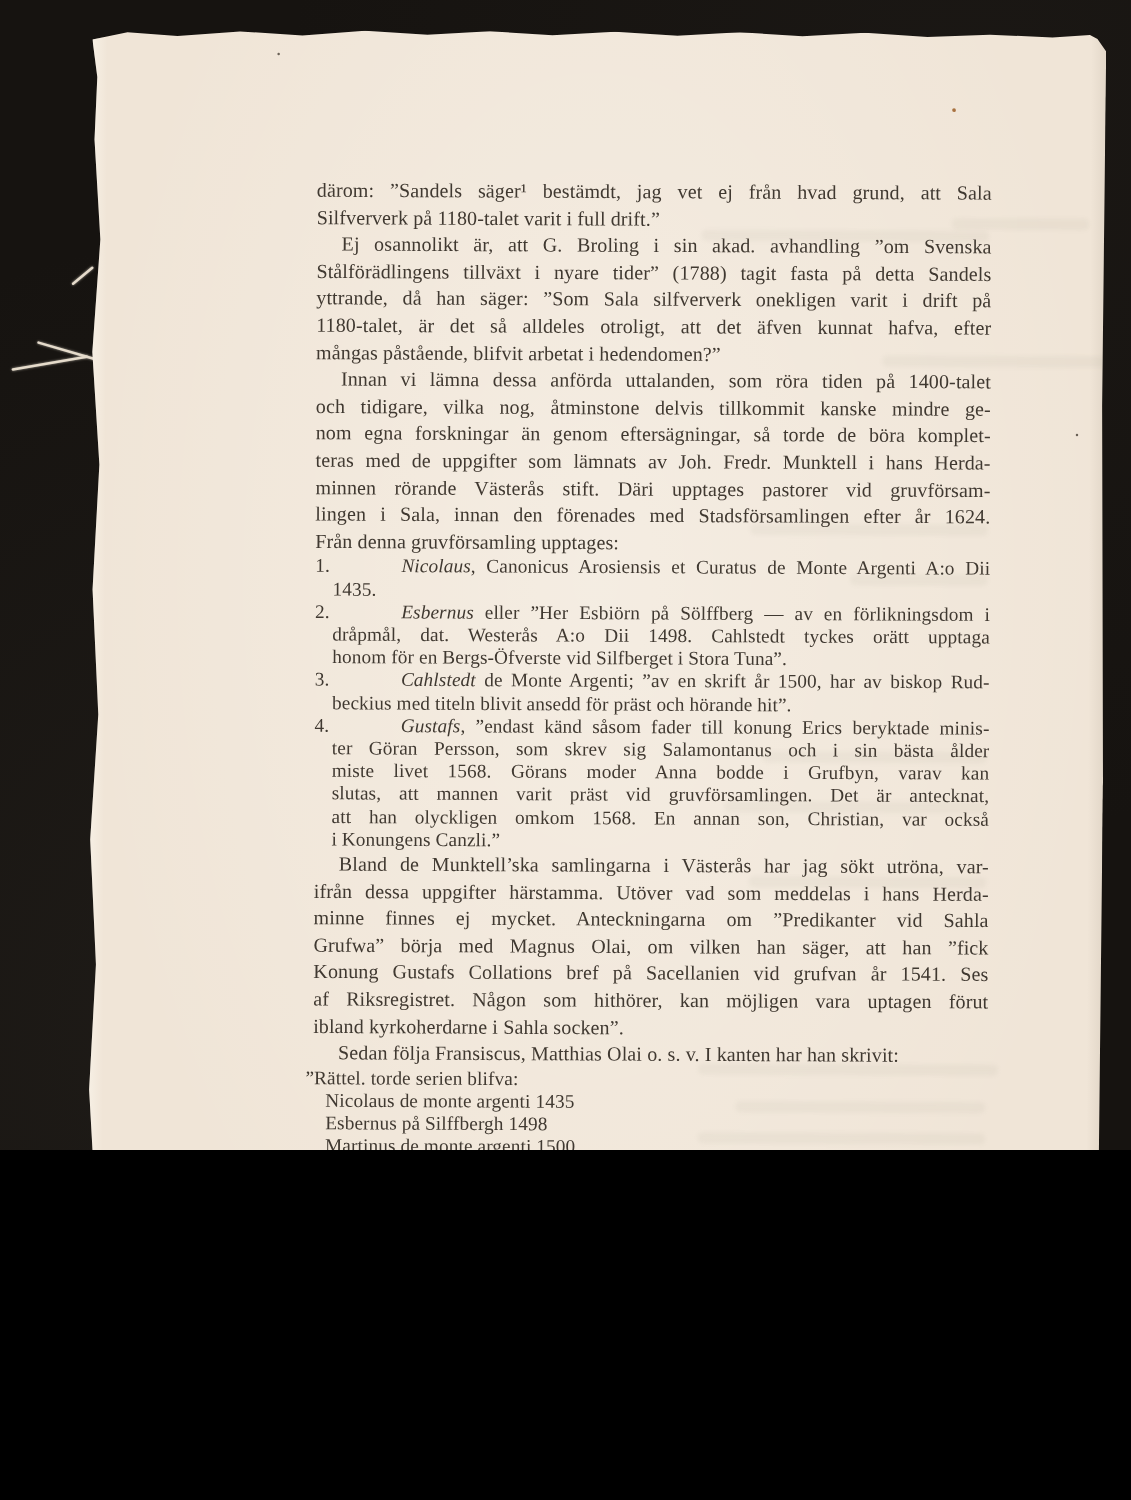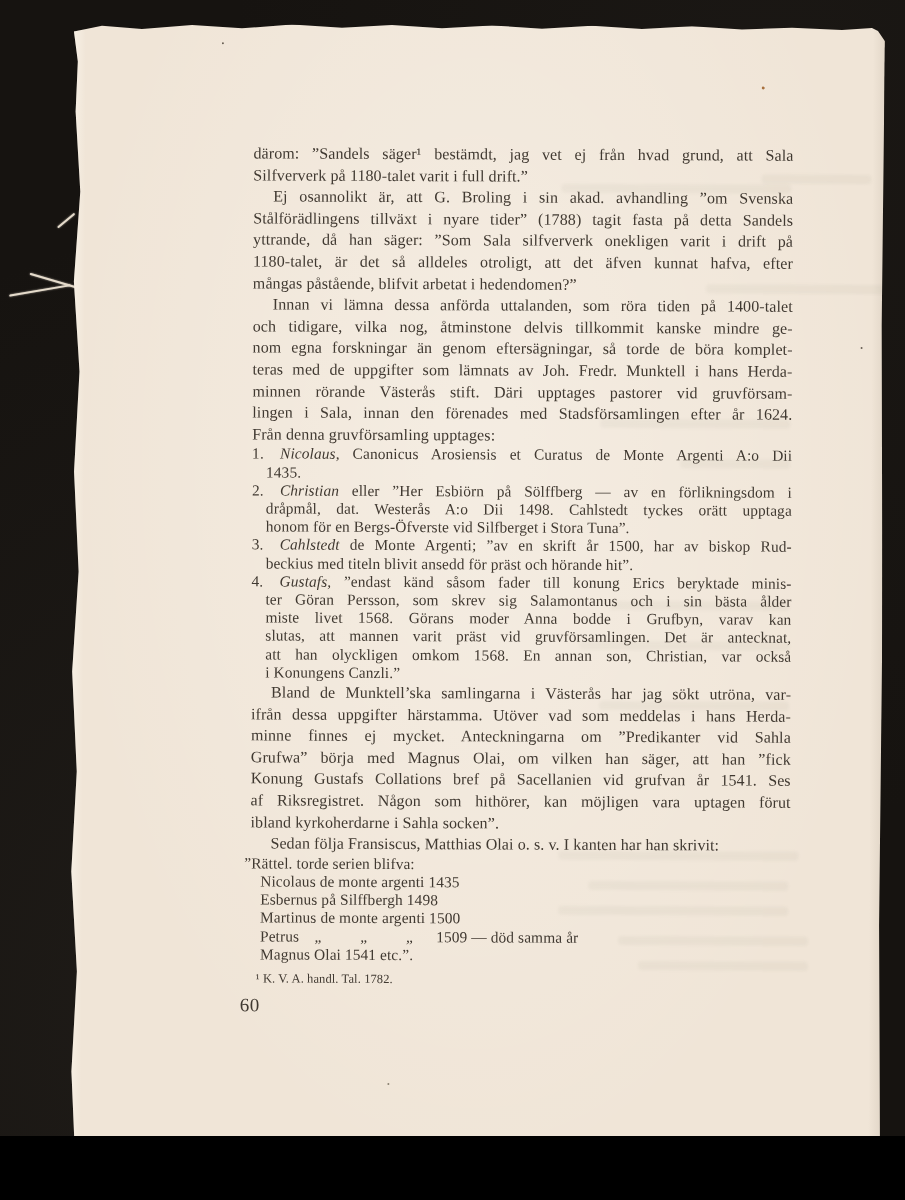--- a/index.html
+++ b/index.html
@@ -7,21 +7,21 @@
     --ink:#403931;
     --bg:#161310;
   }
   html,body{margin:0;padding:0;}
   body{
     width:905px;height:1200px;overflow:hidden;
     font-family:"Liberation Serif", serif;
     background:#000;
   }
   .scan{
-    position:relative;width:905px;height:1136px;
+    position:relative;width:905px;height:920px;
     background:
       radial-gradient(ellipse at 20% 90%, rgba(70,65,58,0.18), transparent 55%),
       radial-gradient(ellipse at 85% 10%, rgba(60,55,50,0.12), transparent 50%),
       var(--bg);
     overflow:hidden;
   }
   .paper-wrap{
     position:absolute;left:70px;top:23px;width:813px;height:1152px;
     transform:rotate(0.25deg);transform-origin:40% 40%;
   }
@@ -68,21 +68,21 @@
     letter-spacing:0.1px;
   }
   .para{font-size:16px;line-height:21.6px;}
   .line{text-align:left;}
   .jl{text-align:justify;text-align-last:justify;}
   .ind{text-indent:20px;}
   .nlist{font-size:15.4px;line-height:18.2px;}
   .nitem{padding-left:14px;}
   .nitem .first{text-indent:-14px;}
   .num{display:inline-block;width:28px;text-indent:0;}
-  .ital{font-style:italic;}
+  .ital{font-style:italic;margin-left:41px;}
   .verse{font-size:15.4px;line-height:18.2px;}
   .vfirst{margin-left:-6px;}
   .vline{margin-left:10px;}
   .footnote-line{font-size:12.5px;line-height:16px;margin-top:7px;text-indent:6px;}
   .page-number{
     position:absolute;left:172px;top:972px;
     font-size:19px;color:var(--ink);letter-spacing:0.5px;
   }
 </style>
 </head>
@@ -136,21 +136,21 @@
             <div class="line jl">minnen rörande Västerås stift. Däri upptages pastorer vid gruvförsam-</div>
             <div class="line jl">lingen i Sala, innan den förenades med Stadsförsamlingen efter år 1624.</div>
             <div class="line">Från denna gruvförsamling upptages:</div>
           </div>
           <div class="nlist">
             <div class="nitem">
               <div class="line jl first"><span class="num">1.</span><span class="ital">Nicolaus</span><span>, Canonicus Arosiensis et Curatus de Monte Argenti A:o Dii</span></div>
               <div class="line">1435.</div>
             </div>
             <div class="nitem">
-              <div class="line jl first"><span class="num">2.</span><span class="ital">Christian</span><span> eller ”Her Esbiörn på Sölffberg — av en förlikningsdom i</span></div>
+              <div class="line jl first"><span class="num">2.</span><span class="ital">Esbernus</span><span> eller ”Her Esbiörn på Sölffberg — av en förlikningsdom i</span></div>
               <div class="line jl">dråpmål, dat. Westerås A:o Dii 1498. Cahlstedt tyckes orätt upptaga</div>
               <div class="line">honom för en Bergs-Öfverste vid Silfberget i Stora Tuna”.</div>
             </div>
             <div class="nitem">
               <div class="line jl first"><span class="num">3.</span><span class="ital">Cahlstedt</span><span> de Monte Argenti; ”av en skrift år 1500, har av biskop Rud-</span></div>
               <div class="line">beckius med titeln blivit ansedd för präst och hörande hit”.</div>
             </div>
             <div class="nitem">
               <div class="line jl first"><span class="num">4.</span><span class="ital">Gustafs</span><span>, ”endast känd såsom fader till konung Erics beryktade minis-</span></div>
               <div class="line jl">ter Göran Persson, som skrev sig Salamontanus och i sin bästa ålder</div>

